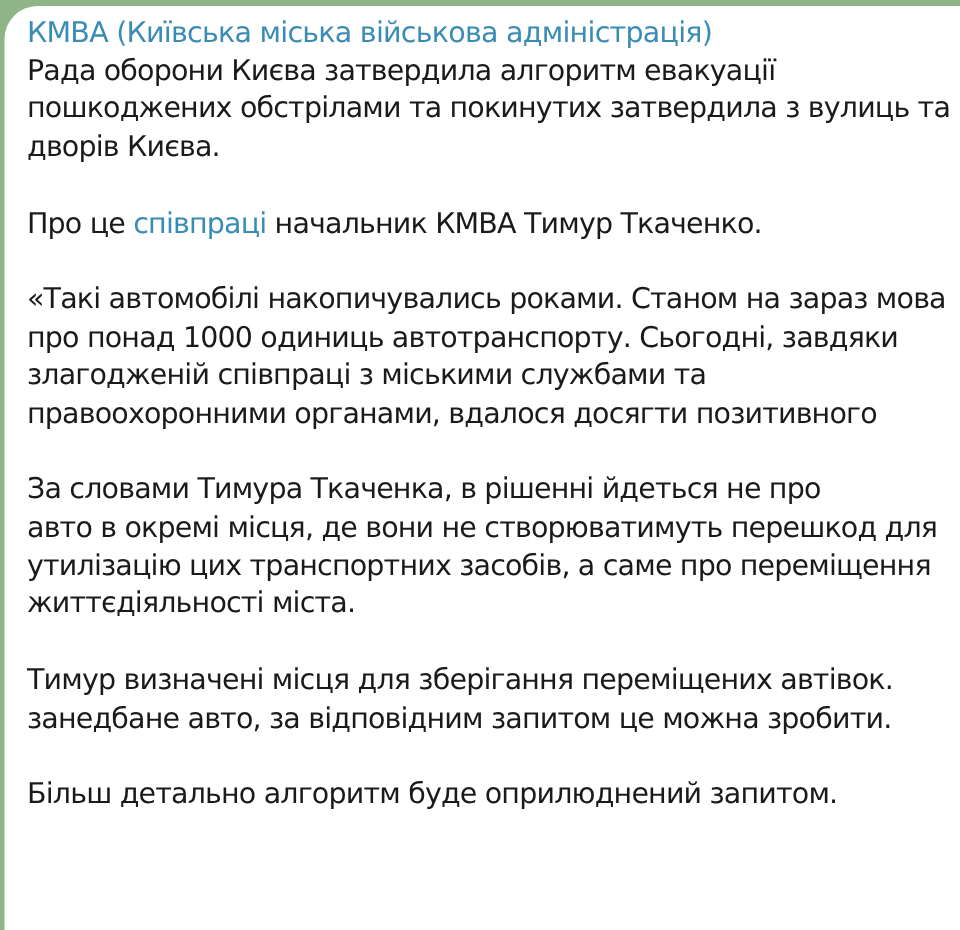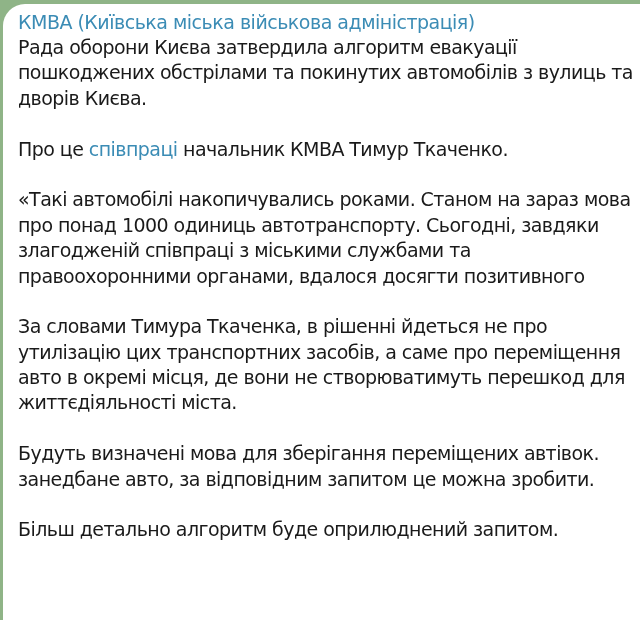--- a/index.html
+++ b/index.html
@@ -43,48 +43,48 @@
 </head>
 <body>
 
 <div class="bubble"></div>
 
 <div class="content">
   <div class="title">КМВА (Київська міська військова адміністрація)</div>
 
   <div>
     <div class="line">Рада оборони Києва затвердила алгоритм евакуації</div>
-    <div class="line">пошкоджених обстрілами та покинутих автомобілів з вулиць та</div>
+    <div class="line">пошкоджених обстрілами та покинутих затвердила з вулиць та</div>
     <div class="line">дворів Києва.</div>
   </div>
   <div class="gap"></div>
 
   <div>
     <div class="line"><span>Про це </span><span class="link">співпраці</span><span> начальник КМВА Тимур Ткаченко.</span></div>
   </div>
   <div class="gap"></div>
 
   <div>
     <div class="line">«Такі автомобілі накопичувались роками. Станом на зараз мова</div>
     <div class="line">про понад 1000 одиниць автотранспорту. Сьогодні, завдяки</div>
     <div class="line">злагодженій співпраці з міськими службами та</div>
     <div class="line">правоохоронними органами, вдалося досягти позитивного</div>
   </div>
   <div class="gap"></div>
 
   <div>
     <div class="line">За словами Тимура Ткаченка, в рішенні йдеться не про</div>
+    <div class="line">авто в окремі місця, де вони не створюватимуть перешкод для</div>
     <div class="line">утилізацію цих транспортних засобів, а саме про переміщення</div>
-    <div class="line">авто в окремі місця, де вони не створюватимуть перешкод для</div>
     <div class="line">життєдіяльності міста.</div>
   </div>
   <div class="gap"></div>
 
   <div>
-    <div class="line">Будуть визначені мова для зберігання переміщених автівок.</div>
+    <div class="line">Тимур визначені місця для зберігання переміщених автівок.</div>
     <div class="line">занедбане авто, за відповідним запитом це можна зробити.</div>
   </div>
   <div class="gap"></div>
 
   <div>
     <div class="line">Більш детально алгоритм буде оприлюднений запитом.</div>
   </div>
 </div>
 
 </body></html>

